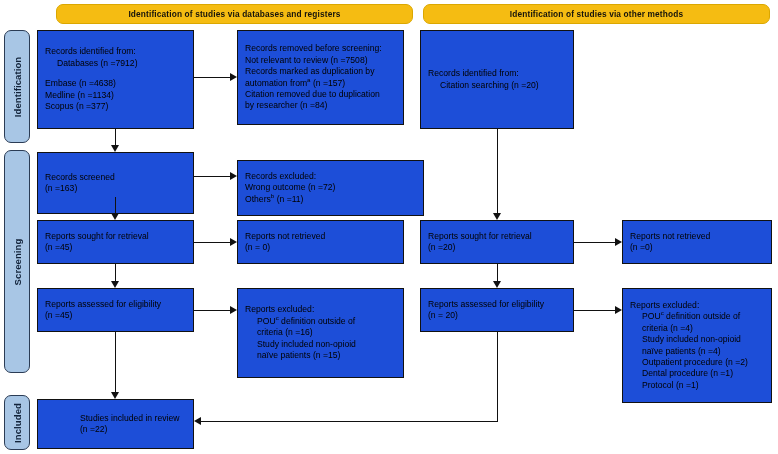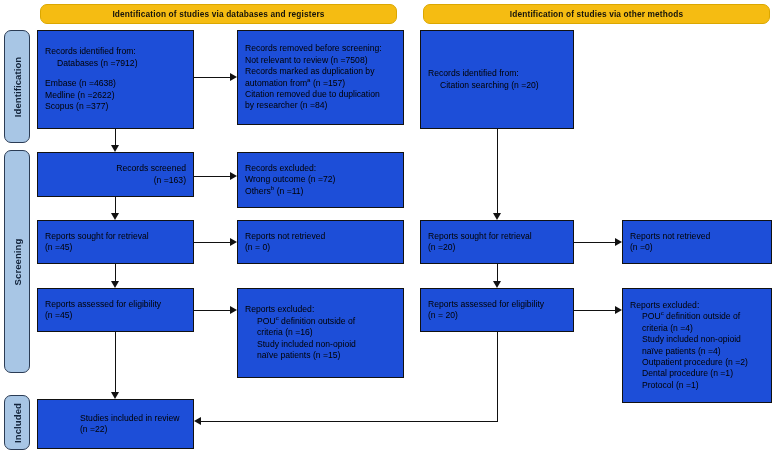--- a/index.html
+++ b/index.html
@@ -109,21 +109,21 @@
     border-top: 4.5px solid transparent;
     border-bottom: 4.5px solid transparent;
     border-right: 7px solid #111111;
   }
 </style>
 </head>
 <body>
 
 <div id="canvas">
 
-  <div class="banner" style="left:40px; top:4px; width:357px; height:20px;">
+  <div class="banner" style="left:56px; top:4px; width:357px; height:20px;">
     <span class="banner-text">Identification of studies via databases and registers</span>
   </div>
   <div class="banner" style="left:423px; top:4px; width:347px; height:20px;">
     <span class="banner-text">Identification of studies via other methods</span>
   </div>
 
   <div class="stage" style="top:30px; height:113px;">
     <span class="stage-label">Identification</span>
   </div>
   <div class="stage" style="top:150px; height:223px;">
@@ -132,44 +132,44 @@
   <div class="stage" style="top:395px; height:55px;">
     <span class="stage-label">Included</span>
   </div>
 
   <div class="box" style="left:37px; top:30px; width:157px; height:99px;">
     <div class="box-inner">
       <p>Records identified from:</p>
       <p class="indent">Databases (n =7912)</p>
       <div class="gap"></div>
       <p>Embase (n =4638)</p>
-      <p>Medline (n =2622)</p>
+      <p>Medline (n =1134)</p>
       <p>Scopus (n =377)</p>
     </div>
   </div>
 
   <div class="box" style="left:237px; top:30px; width:167px; height:95px;">
     <div class="box-inner">
       <p>Records removed before screening:</p>
       <p>Not relevant to review (n =7508)</p>
       <p>Records marked as duplication by</p>
       <p><span>automation from</span><sup>a</sup><span> (n =157)</span></p>
       <p>Citation removed due to duplication</p>
       <p>by researcher (n =84)</p>
     </div>
   </div>
 
-  <div class="box" style="left:37px; top:152px; width:157px; height:45px;text-align:right;">
+  <div class="box" style="left:37px; top:152px; width:157px; height:62px;">
     <div class="box-inner">
       <p>Records screened</p>
       <p>(n =163)</p>
     </div>
   </div>
 
-  <div class="box" style="left:237px; top:152px; width:167px; height:56px;">
+  <div class="box" style="left:237px; top:160px; width:187px; height:56px;">
     <div class="box-inner">
       <p>Records excluded:</p>
       <p>Wrong outcome (n =72)</p>
       <p><span>Others</span><sup>b</sup><span> (n =11)</span></p>
     </div>
   </div>
 
   <div class="box" style="left:37px; top:220px; width:157px; height:44px;">
     <div class="box-inner">
       <p>Reports sought for retrieval</p>

